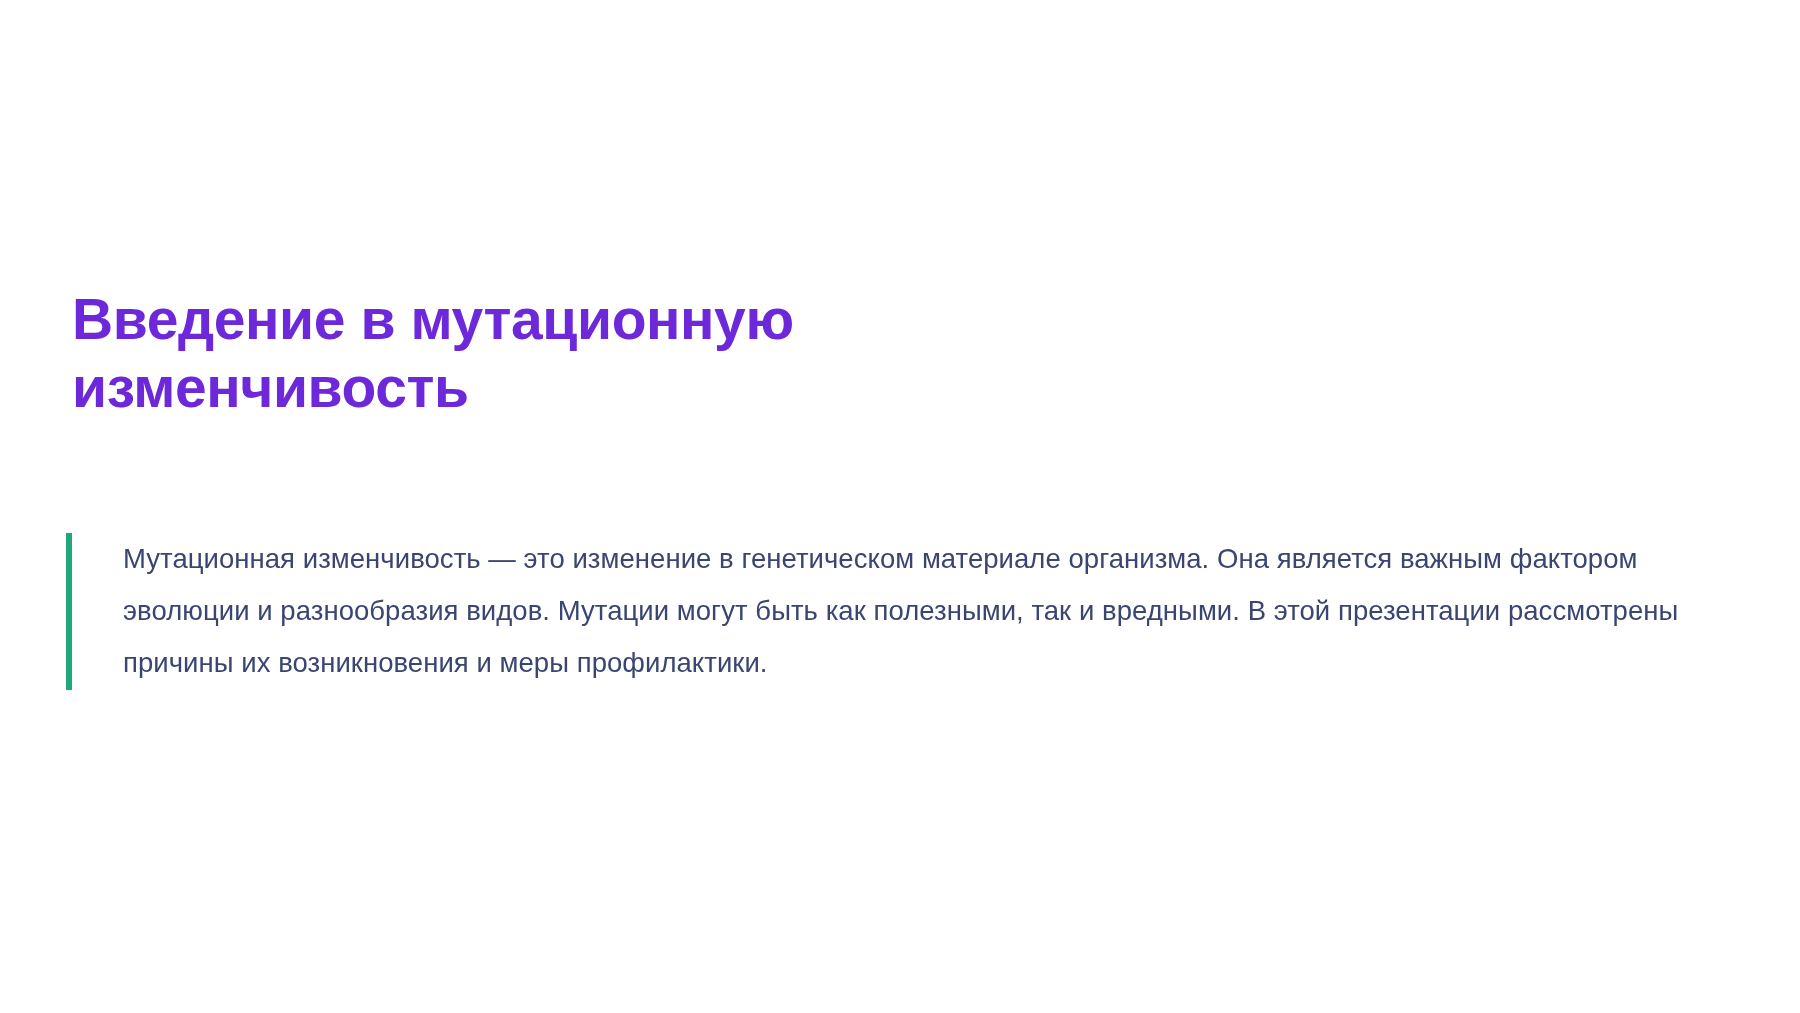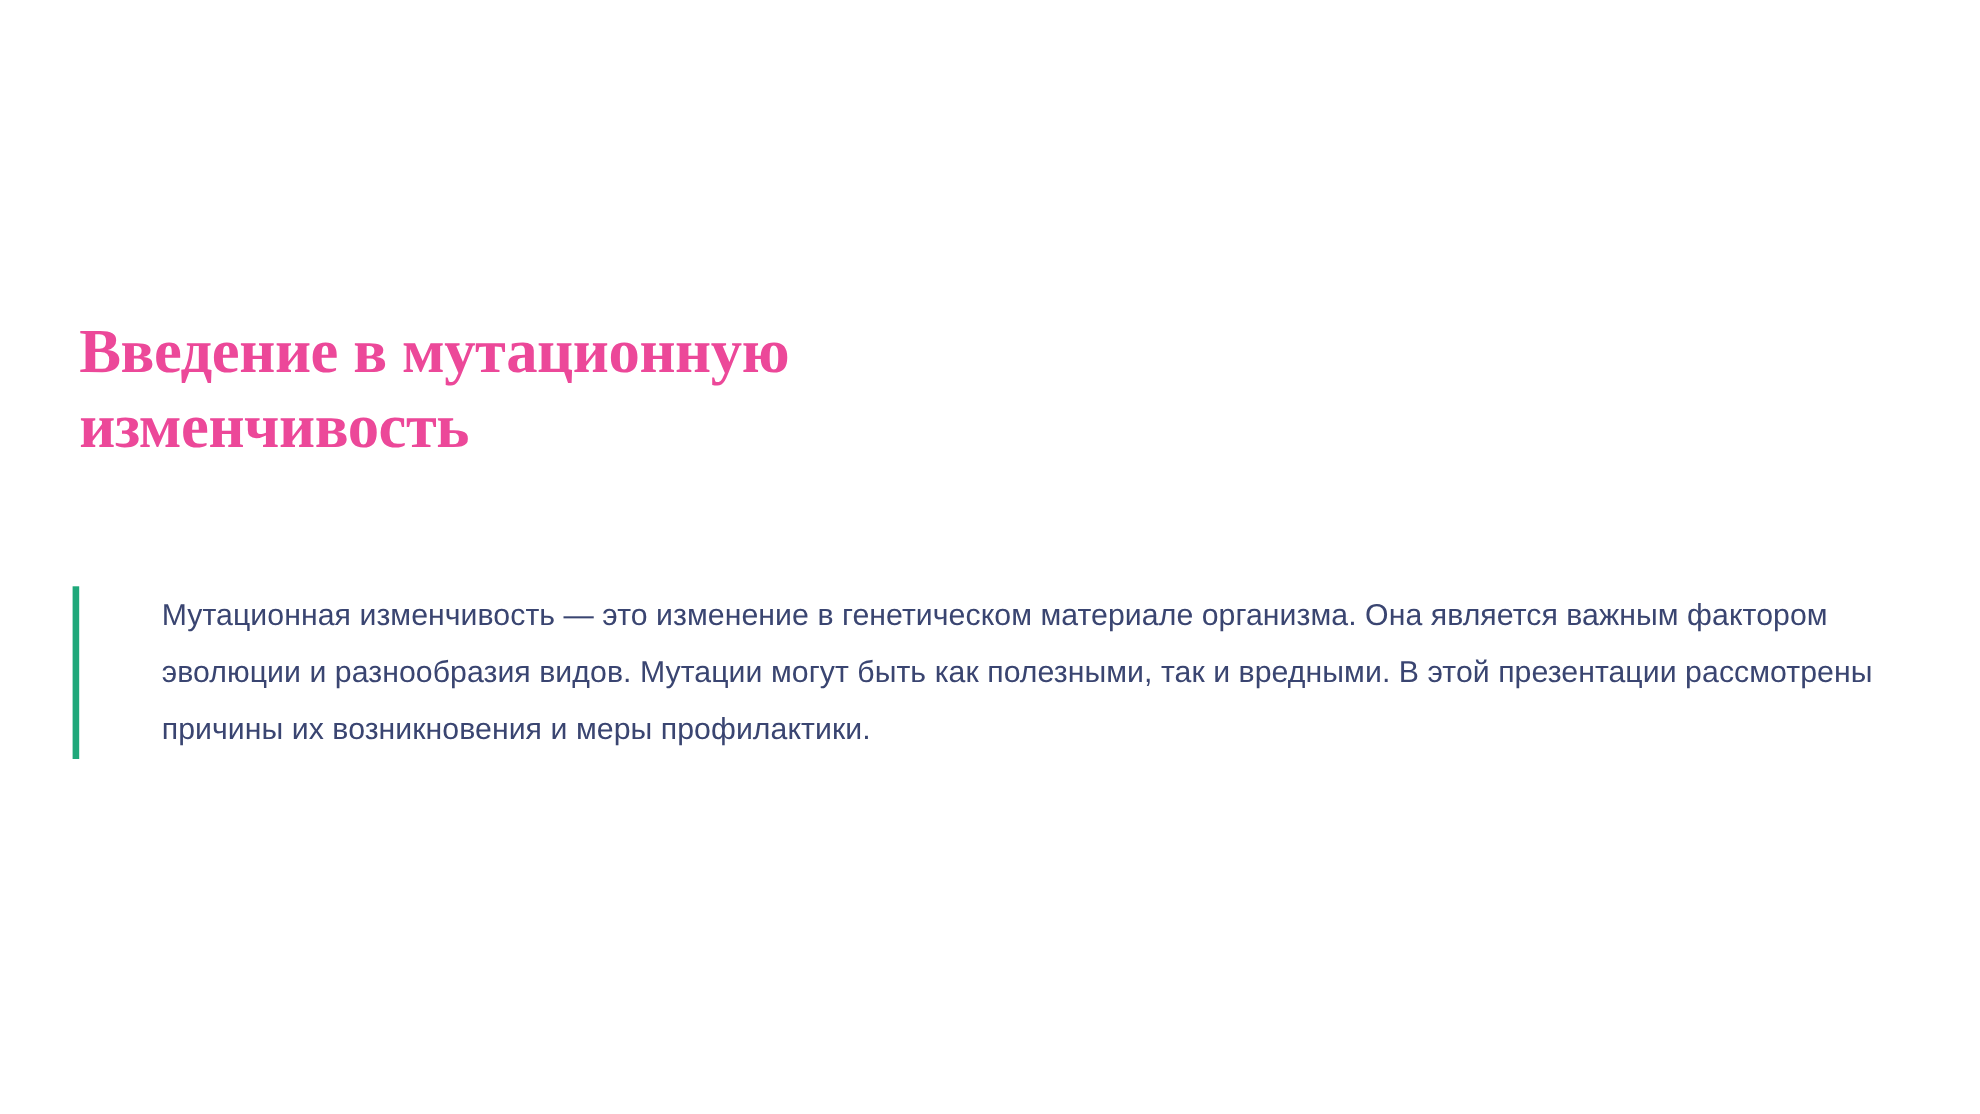--- a/index.html
+++ b/index.html
@@ -23,26 +23,26 @@
     background: #ffffff;
   }
 
   
   .slide-title {
     position: absolute;
     left: 72px;
     top: 286px;
     width: 1300px;
     margin: 0;
-    font-family: Liberation Serif, serif;
+    font-family: Liberation Sans, sans-serif;
     font-size: 57px;
     font-weight: 700;
     line-height: 1.19;
     letter-spacing: -0.4px;
-    color: #ec4899;
+    color: #6d28d9;
     white-space: pre-line;
   }
 
   
   .body-block {
     position: absolute;
     left: 66px;
     top: 533px;
     width: 1660px;
     display: flex;
@@ -52,21 +52,21 @@
   .accent-bar {
     flex: 0 0 auto;
     width: 6px;
     min-height: 157px;
     background: #1fa87a;
     border-radius: 0;
   }
 
   .body-text {
     margin: 0;
-    padding: 0 0 0 75px;
+    padding: 0 0 0 51px;
     font-family: "Liberation Sans", "DejaVu Sans", sans-serif;
     font-size: 27.5px;
     font-weight: 400;
     line-height: 52px;
     color: #3a4571;
     letter-spacing: 0.05px;
     text-align: left;
   }
 </style>
 </head>

